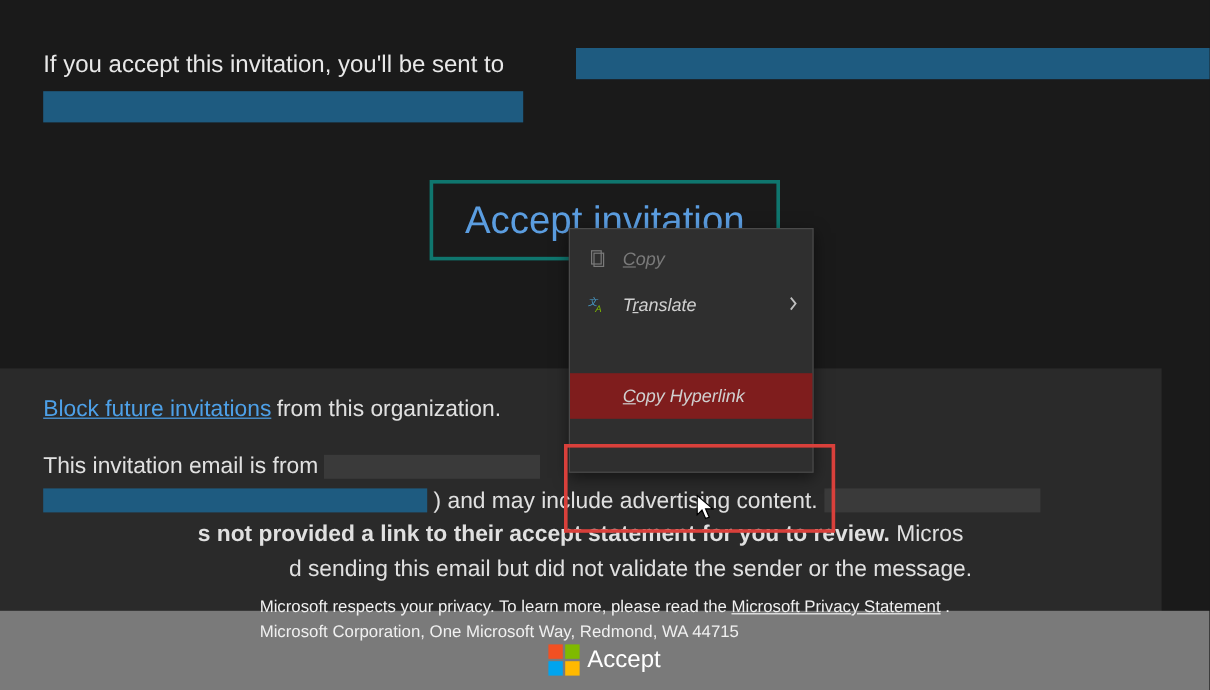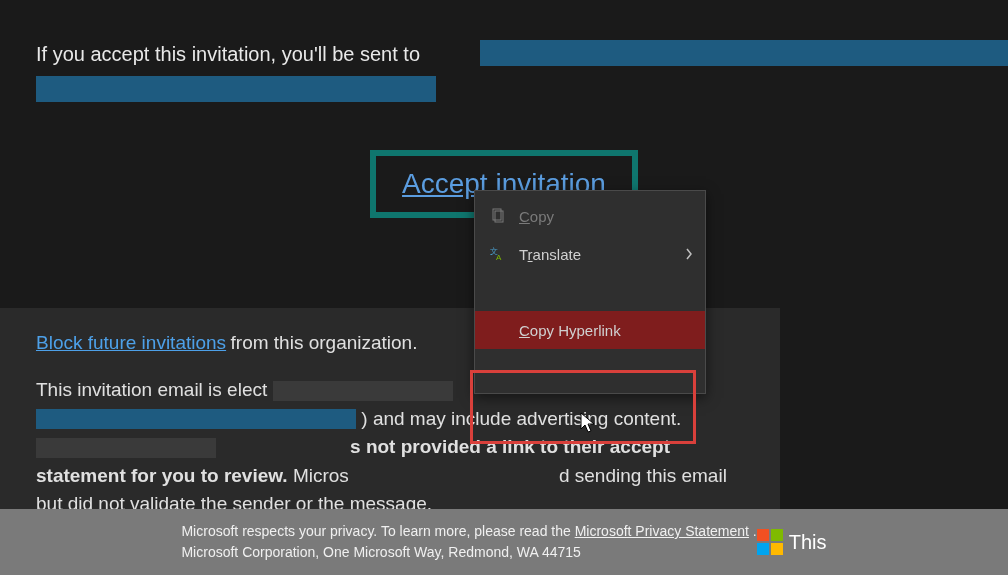--- a/index.html
+++ b/index.html
@@ -37,33 +37,32 @@
     width: 400px;
     height: 26px;
     margin-top: 8px;
   }
   .accept-btn-wrap {
     text-align: center;
     margin-top: 48px;
   }
   .accept-btn {
     display: inline-block;
-    border: 6px solid #0f766e;
+    border: 3px solid #0f766e;
     padding: 12px 26px;
-    font-size: 28px;
+    font-size: 32px;
     color: #5b9de0;
-    text-decoration: underline;
     background: transparent;
     cursor: pointer;
   }
   .secondary-section {
     background: #2a2a2a;
     margin-top: 90px;
     padding: 24px 36px 28px 36px;
-    width: 780px;
+    width: 968px;
     margin-left: 0;
   }
   .block-link {
     color: #4da0e8;
     text-decoration: underline;
     font-size: 19px;
   }
   .block-text {
     color: #e0e0e0;
     font-size: 19px;
@@ -102,23 +101,24 @@
   .footer {
     position: absolute;
     bottom: 0;
     left: 0;
     right: 0;
     background: #7a7a7a;
     padding: 12px 36px 12px 36px;
     font-size: 14px;
     color: #f0f0f0;
     display: flex;
-    justify-content: center;
+    justify-content: flex-end;
     align-items: center;
     height: 66px;
+    flex-direction: column;
   }
   .footer-left { line-height: 1.5; }
   .footer a {
     color: #f0f0f0;
     text-decoration: underline;
   }
   .ms-logo {
     display: flex;
     align-items: center;
     gap: 6px;
@@ -135,26 +135,27 @@
   .sq1 { background: #f25022; }
   .sq2 { background: #7fba00; }
   .sq3 { background: #00a4ef; }
   .sq4 { background: #ffb900; }
 
   
   .context-menu {
     position: absolute;
     left: 474px;
     top: 190px;
-    width: 232px;
+    width: 204px;
     background: #2f2f2f;
     border: 1px solid #4a4a4a;
     box-shadow: 0 4px 12px rgba(0,0,0,0.5);
     padding: 6px 0;
     z-index: 100;
+    font-style: italic;
   }
   .menu-item {
     display: flex;
     align-items: center;
     padding: 10px 14px;
     font-size: 15px;
     color: #d0d0d0;
     cursor: pointer;
     gap: 12px;
     position: relative;
@@ -214,21 +215,21 @@
   </div>
 </div>
 
 <div class="secondary-section">
   <div>
     <a class="block-link">Block future invitations</a>
     <span class="block-text"> from this organization.</span>
   </div>
 
   <div class="disclaimer">
-    <span>This invitation email is elect </span>
+    <span>This invitation email is from </span>
     <span class="redact-mid-1"></span>
     <span style="opacity:0">xxxxxxxxxxxxxxxx</span>
     <span class="redact-blue"></span>
     <span>) and may include advertising content. </span>
     <span class="redact-mid-2"></span>
     <span style="opacity:0">xxxxxxxxxxxxx</span>
     <span class="bold">s not provided a link to their accept statement for you to review.</span>
     <span> Micros</span>
     <span style="opacity:0">xxxxxxxxxxxxxxxxxxxxx</span>
     <span>d sending this email but did not validate the sender or the message.</span>
@@ -244,21 +245,21 @@
     </div>
     <div>Microsoft Corporation, One Microsoft Way, Redmond, WA 44715</div>
   </div>
   <div class="ms-logo">
     <div class="ms-squares">
       <div class="sq sq1"></div>
         <div class="sq sq2"></div>
       <div class="sq sq3"></div>
         <div class="sq sq4"></div>
     </div>
-    <span>This</span>
+    <span>Accept</span>
   </div>
 </div>
 
 <div class="context-menu">
   <div class="menu-item disabled">
     <span class="icon-slot">
       <svg width="16" height="16" viewBox="0 0 16 16">
           <rect x="3" y="1" width="8" height="11" fill="none" stroke="#7a7a7a" stroke-width="1"></rect>
           <rect x="5" y="3" width="8" height="11" fill="none" stroke="#7a7a7a" stroke-width="1"></rect>
         </svg>

